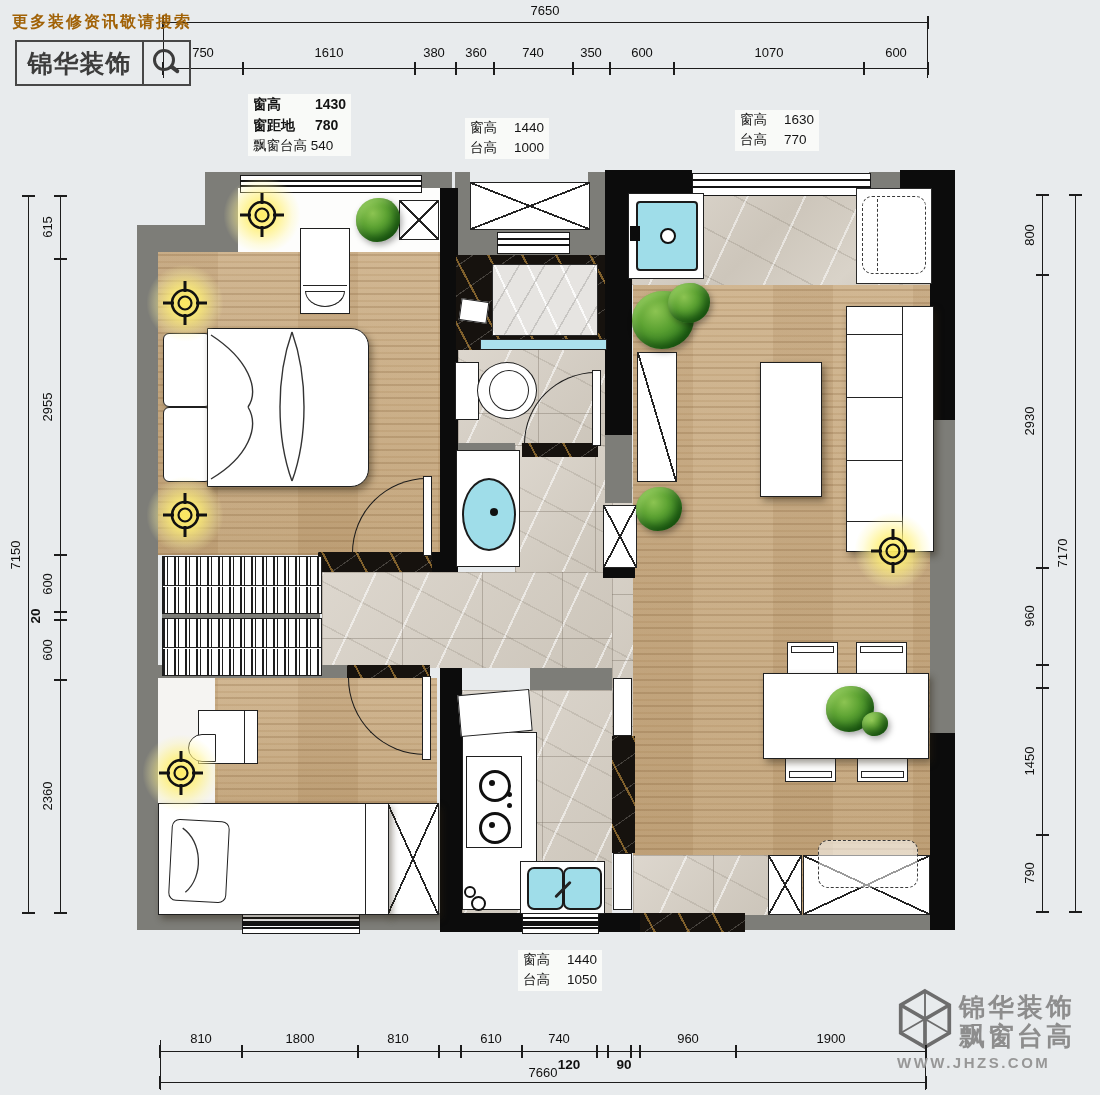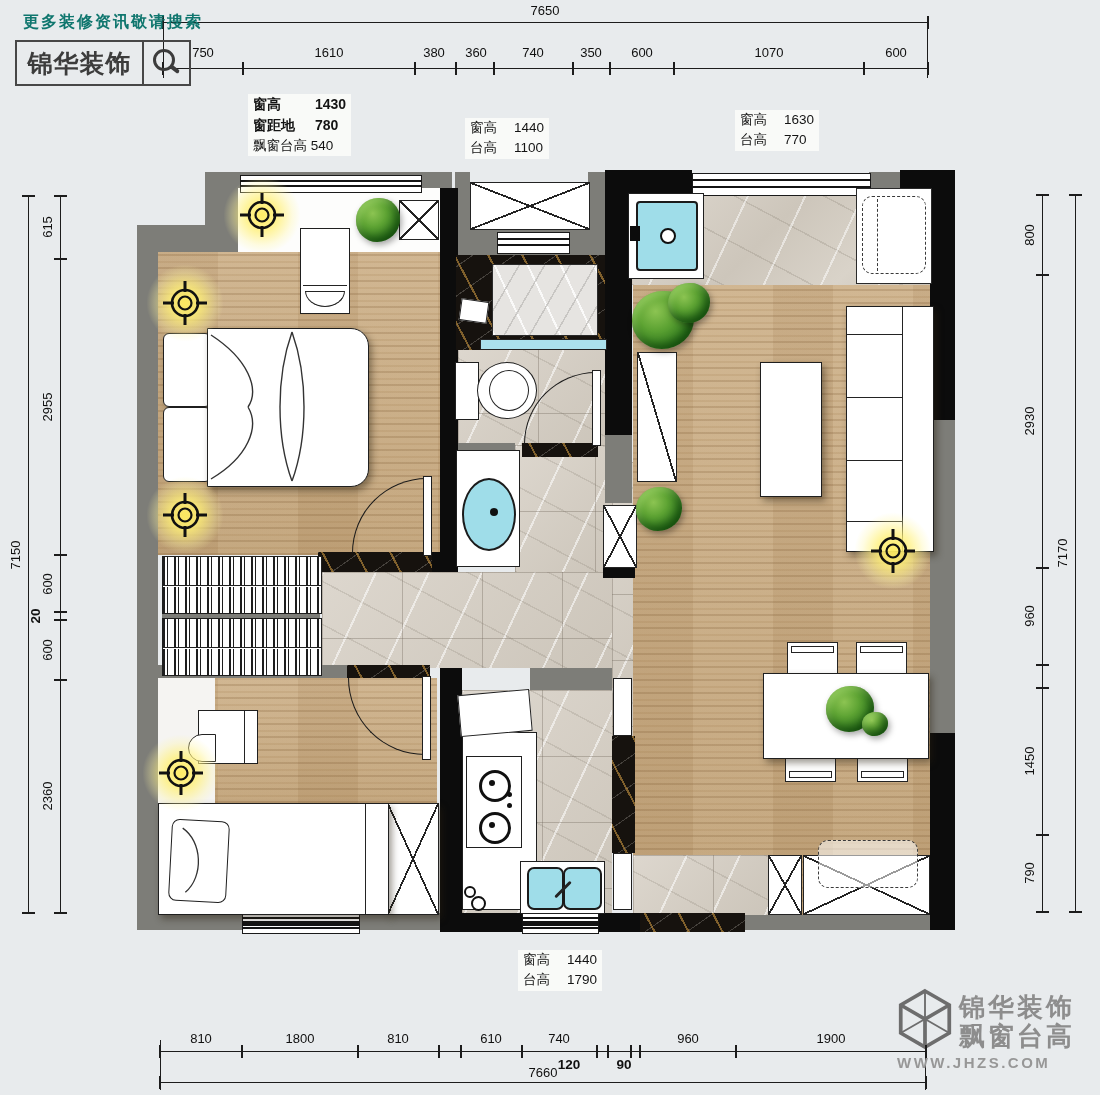--- a/index.html
+++ b/index.html
@@ -54,21 +54,21 @@
 .dline{background:#1c1c1c}
 .tick{position:absolute;background:#1c1c1c;display:block}
 .dlab{font-size:13px;color:#101010;transform:translate(-50%,-50%);white-space:nowrap;line-height:1}
 .rot{transform:translate(-50%,-50%) rotate(-90deg)}
 .bold{font-weight:bold;font-size:13.5px}
 .ann{font-size:13.5px;color:#141414;line-height:1.5}
 .ann .row{display:flex;background:rgba(252,252,250,.82);padding:0 5px;white-space:nowrap}
 .ann .row b{font-size:14px}
 .ann .k{min-width:44px}
 .ann.bb .k{min-width:62px}
-#promo{left:23px;top:12px;font:bold 16px "Liberation Serif",serif;letter-spacing:2px;color:#0f766e;z-index:5}
+#promo{left:12px;top:12px;font:bold 16px "Liberation Serif",serif;letter-spacing:2px;color:#a16207;z-index:5}
 #brandbox{left:15px;top:40px;width:172px;height:42px;border:2.5px solid #474747;display:flex;z-index:5}
 #brandbox .txt{flex:1;display:flex;align-items:center;justify-content:center;font:bold 25px "Liberation Serif",serif;color:#3c3c3c;letter-spacing:1px}
 #brandbox .ico{width:45px;border-left:2.5px solid #474747;position:relative}
 .mag{position:absolute;left:9px;top:7px;width:16px;height:16px;border:3.2px solid #3c3c3c;border-radius:50%}
 .mag::after{content:"";position:absolute;left:13px;top:15px;width:11px;height:4px;background:#3c3c3c;transform:rotate(38deg);border-radius:2px}
 #flogo{right:18px;top:988px;color:#8d8d8d}
 #flogo .t1{position:absolute;left:62px;top:2px;font:bold 26px "Liberation Serif",serif;letter-spacing:3px;white-space:nowrap}
 #flogo .t2{position:absolute;left:62px;top:31px;font:bold 26px "Liberation Serif",serif;letter-spacing:3px;white-space:nowrap}
 #flogo .url{position:absolute;left:0px;top:66px;font:bold 15px "Liberation Sans",sans-serif;letter-spacing:2.5px;color:#979797;white-space:nowrap}
 </style>
@@ -383,41 +383,41 @@
       </div>
     <div class="row"><span>飘窗台高</span>&nbsp;<span>540</span></div>
   </div>
   <div class="a ann" style="left:465px;top:118px">
     <div class="row">
         <span class="k">窗高</span>
         <span>1440</span>
       </div>
     <div class="row">
         <span class="k">台高</span>
-        <span>1100</span>
+        <span>1000</span>
       </div>
   </div>
   <div class="a ann" style="left:735px;top:110px">
     <div class="row">
         <span class="k">窗高</span>
         <span>1630</span>
       </div>
     <div class="row">
         <span class="k">台高</span>
         <span>770</span>
       </div>
   </div>
   <div class="a ann" style="left:518px;top:950px">
     <div class="row">
         <span class="k">窗高</span>
         <span>1440</span>
       </div>
     <div class="row">
         <span class="k">台高</span>
-        <span>1790</span>
+        <span>1050</span>
       </div>
   </div>
 
   <div class="a" id="promo">更多装修资讯敬请搜索</div>
   <div class="a" id="brandbox">
     <div class="txt">锦华装饰</div>
     <div class="ico">
         <span class="mag"></span>
       </div>
   </div>

